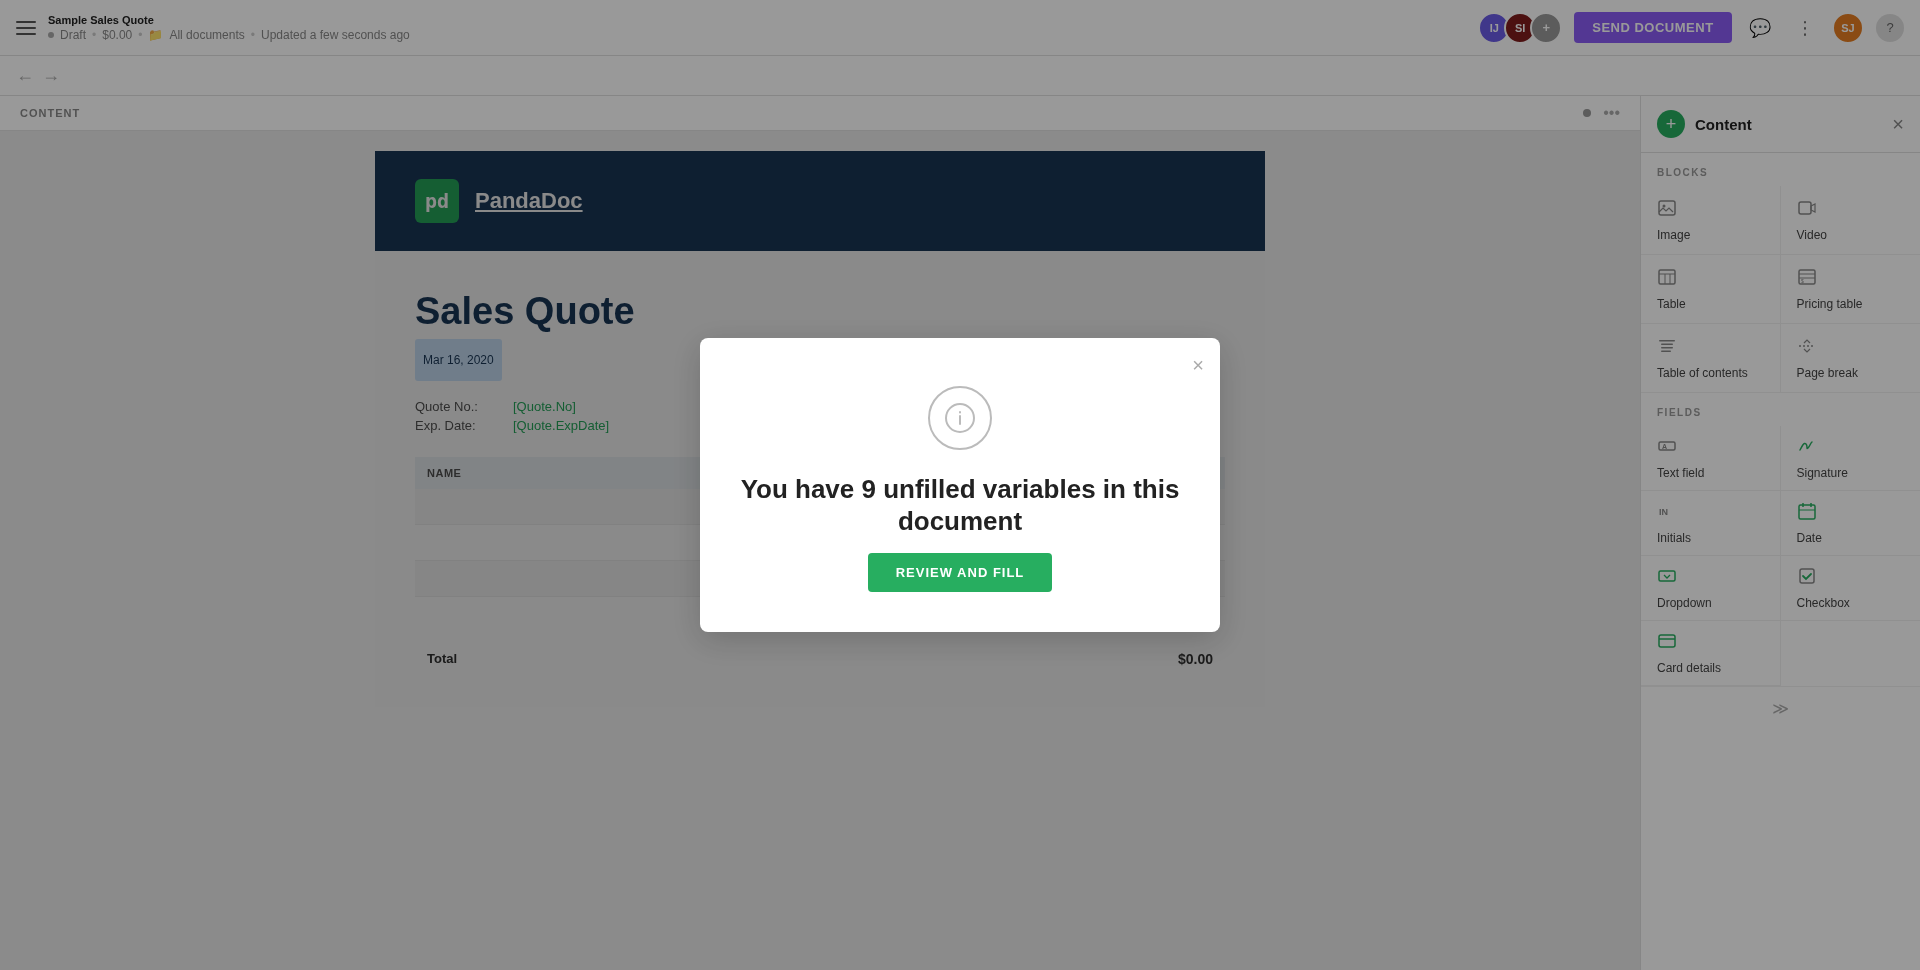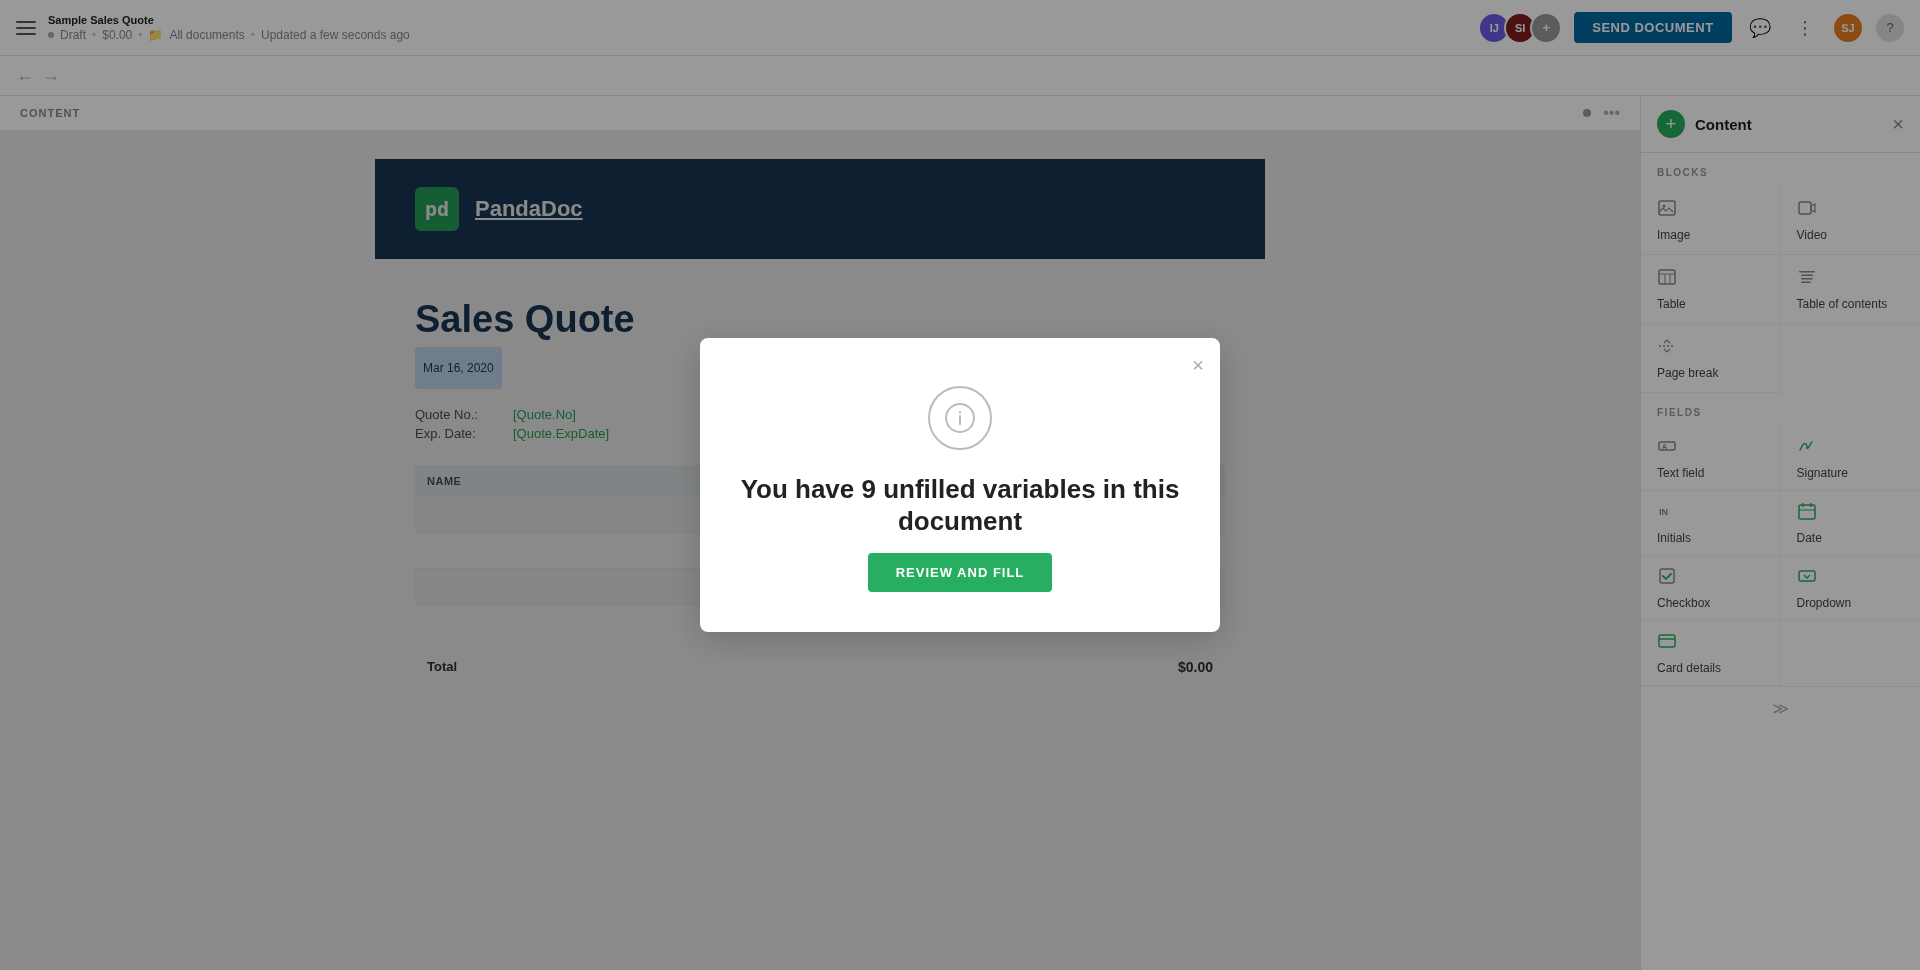--- a/index.html
+++ b/index.html
@@ -22,21 +22,21 @@
     .folder-icon { font-size: 12px; }
 
     .navbar-right { display: flex; align-items: center; gap: 12px; }
     .avatar-group { display: flex; align-items: center; gap: -4px; }
     .avatar { width: 32px; height: 32px; border-radius: 50%; display: flex; align-items: center; justify-content: center; font-size: 11px; font-weight: 700; color: #fff; border: 2px solid #fff; }
     .av1 { background: #6c5ce7; }
     .av2 { background: #00b894; }
     .av3 { background: #636e72; }
     .av-green { background: #27ae60; }
     .send-btn {
-      background: #0369a1; color: #fff; border: none; border-radius: 4px;
+      background: #8b5cf6; color: #fff; border: none; border-radius: 4px;
       padding: 8px 18px; font-size: 13px; font-weight: 700; cursor: pointer; letter-spacing: 0.5px;
     }
     .icon-btn { background: none; border: none; cursor: pointer; padding: 6px; color: #666; font-size: 18px; display: flex; align-items: center; }
     .question-btn { width: 28px; height: 28px; border-radius: 50%; background: #e0e0e0; display: flex; align-items: center; justify-content: center; font-size: 13px; color: #666; cursor: pointer; }
 
     
     .toolbar2 {
       height: 40px; background: #fff; border-bottom: 1px solid #e0e0e0;
       display: flex; align-items: center; padding: 0 16px; gap: 16px; z-index: 10;
     }
@@ -55,21 +55,21 @@
     .content-header {
       background: #fff; padding: 8px 20px; display: flex; align-items: center;
       justify-content: space-between; border-bottom: 1px solid #e0e0e0;
     }
     .content-label { font-size: 11px; font-weight: 700; color: #888; letter-spacing: 1px; }
     .content-header-right { display: flex; align-items: center; gap: 12px; color: #aaa; font-size: 16px; cursor: pointer; }
     .dot-indicator { width: 8px; height: 8px; border-radius: 50%; background: #999; }
 
     
     .doc-container {
-      margin: 28px auto; width: 890px; background: #fff;
+      margin: 20px auto; width: 890px; background: #fff;
       position: relative; filter: brightness(0.9);
     }
     .doc-header-bar { background: #1b3a5c; padding: 28px 40px; display: flex; align-items: center; gap: 16px; }
     .pd-logo { width: 44px; height: 44px; background: #27ae60; border-radius: 6px; display: flex; align-items: center; justify-content: center; }
     .pd-logo-text { color: #fff; font-size: 20px; font-weight: 800; font-family: monospace; }
     .pandadoc-name { color: #fff; font-size: 22px; font-weight: 600; text-decoration: underline; }
 
     .doc-body { padding: 40px; }
     .sales-quote-title { font-size: 38px; font-weight: 800; color: #1b3a5c; line-height: 1.1; }
     .date-badge { display: inline-block; background: #d0e8ff; padding: 14px 8px; border-radius: 3px; font-size: 12px; color: #1b3a5c; margin-top: 6px; }
@@ -317,20 +317,31 @@
           <svg width="20" height="20" viewBox="0 0 20 20" fill="none">
               <rect x="2" y="3" width="16" height="14" rx="1.5" stroke="#888" stroke-width="1.5"></rect>
               <line x1="2" y1="7" x2="18" y2="7" stroke="#888" stroke-width="1"></line>
               <line x1="8" y1="7" x2="8" y2="17" stroke="#888" stroke-width="1"></line>
               <line x1="13" y1="7" x2="13" y2="17" stroke="#888" stroke-width="1"></line>
             </svg>
         </span>
         <span class="block-label">Table</span>
       </div>
 
+      <div class="block-item">
+        <span>
+          <svg width="20" height="20" viewBox="0 0 20 20" fill="none">
+              <rect x="2" y="3" width="16" height="14" rx="1.5" stroke="#888" stroke-width="1.5"></rect>
+              <line x1="2" y1="7" x2="18" y2="7" stroke="#888" stroke-width="1"></line>
+              <line x1="2" y1="11" x2="18" y2="11" stroke="#888" stroke-width="1"></line>
+              <text x="4" y="16" font-size="5" fill="#888">$</text>
+            </svg>
+        </span>
+        <span class="block-label">Pricing table</span>
+      </div>
 
       <div class="block-item">
         <span>
           <svg width="20" height="20" viewBox="0 0 20 20" fill="none">
               <rect x="2" y="4" width="16" height="1.5" rx="0.75" fill="#888"></rect>
               <rect x="4" y="7.5" width="12" height="1.5" rx="0.75" fill="#888"></rect>
               <rect x="4" y="11" width="12" height="1.5" rx="0.75" fill="#888"></rect>
               <rect x="4" y="14.5" width="10" height="1.5" rx="0.75" fill="#888"></rect>
             </svg>
         </span>
@@ -385,37 +396,37 @@
               <rect x="2" y="4" width="16" height="14" rx="1.5" stroke="#27ae60" stroke-width="1.5"></rect>
               <line x1="6" y1="2" x2="6" y2="6" stroke="#27ae60" stroke-width="1.5"></line>
               <line x1="14" y1="2" x2="14" y2="6" stroke="#27ae60" stroke-width="1.5"></line>
               <line x1="2" y1="9" x2="18" y2="9" stroke="#27ae60" stroke-width="1"></line>
             </svg>
         </span>
         <span class="block-label">Date</span>
       </div>
 
       <div class="field-item">
+        <span style="color:#27ae60">
+          <svg width="20" height="20" viewBox="0 0 20 20" fill="none">
+              <rect x="2" y="5" width="16" height="10" rx="1.5" stroke="#27ae60" stroke-width="1.5"></rect>
+              <path d="M13 9l-3 3-3-3" stroke="#27ae60" stroke-width="1.3" fill="none"></path>
+            </svg>
+        </span>
+        <span class="block-label">Dropdown</span>
+      </div>
+
+      <div class="field-item">
         <span>
           <svg width="20" height="20" viewBox="0 0 20 20" fill="none">
               <rect x="3" y="3" width="14" height="14" rx="2" stroke="#888" stroke-width="1.5"></rect>
               <path d="M6 10l3 3 5-5" stroke="#27ae60" stroke-width="1.8" stroke-linecap="round"></path>
             </svg>
         </span>
         <span class="block-label">Checkbox</span>
-      </div>
-
-      <div class="field-item">
-        <span style="color:#27ae60">
-          <svg width="20" height="20" viewBox="0 0 20 20" fill="none">
-              <rect x="2" y="5" width="16" height="10" rx="1.5" stroke="#27ae60" stroke-width="1.5"></rect>
-              <path d="M13 9l-3 3-3-3" stroke="#27ae60" stroke-width="1.3" fill="none"></path>
-            </svg>
-        </span>
-        <span class="block-label">Dropdown</span>
       </div>
 
       <div class="field-item">
         <span style="color:#27ae60">
           <svg width="20" height="20" viewBox="0 0 20 20" fill="none">
               <rect x="2" y="4" width="16" height="12" rx="2" stroke="#27ae60" stroke-width="1.5"></rect>
               <line x1="2" y1="8" x2="18" y2="8" stroke="#27ae60" stroke-width="1.5"></line>
             </svg>
         </span>
         <span class="block-label">Card details</span>

